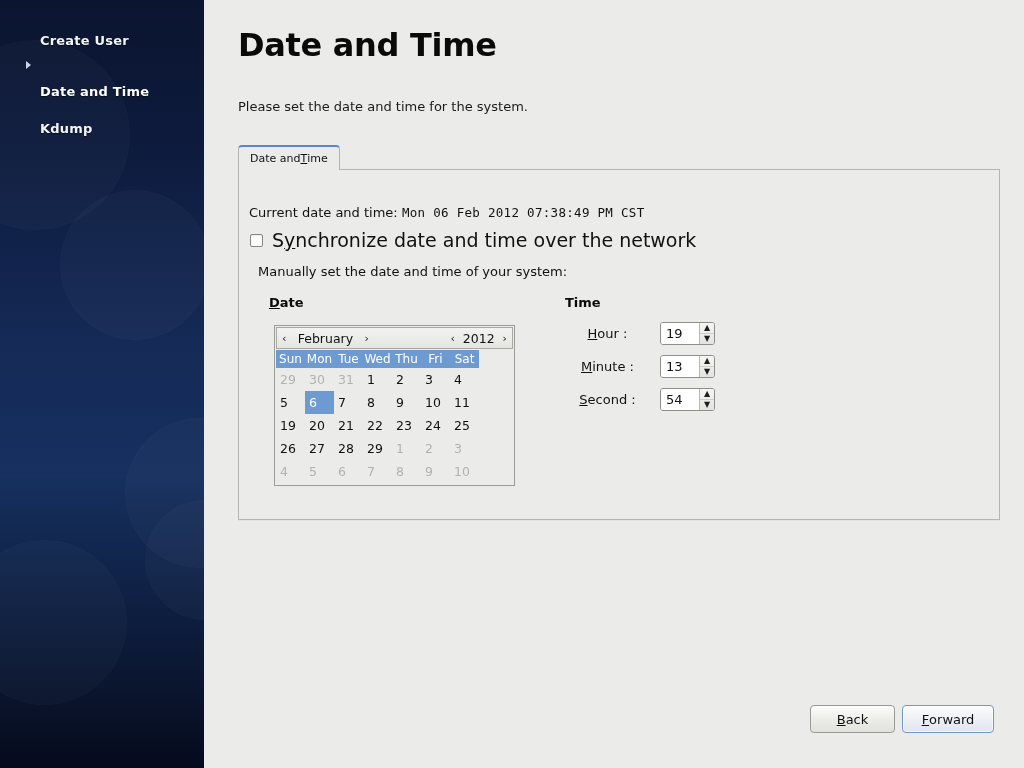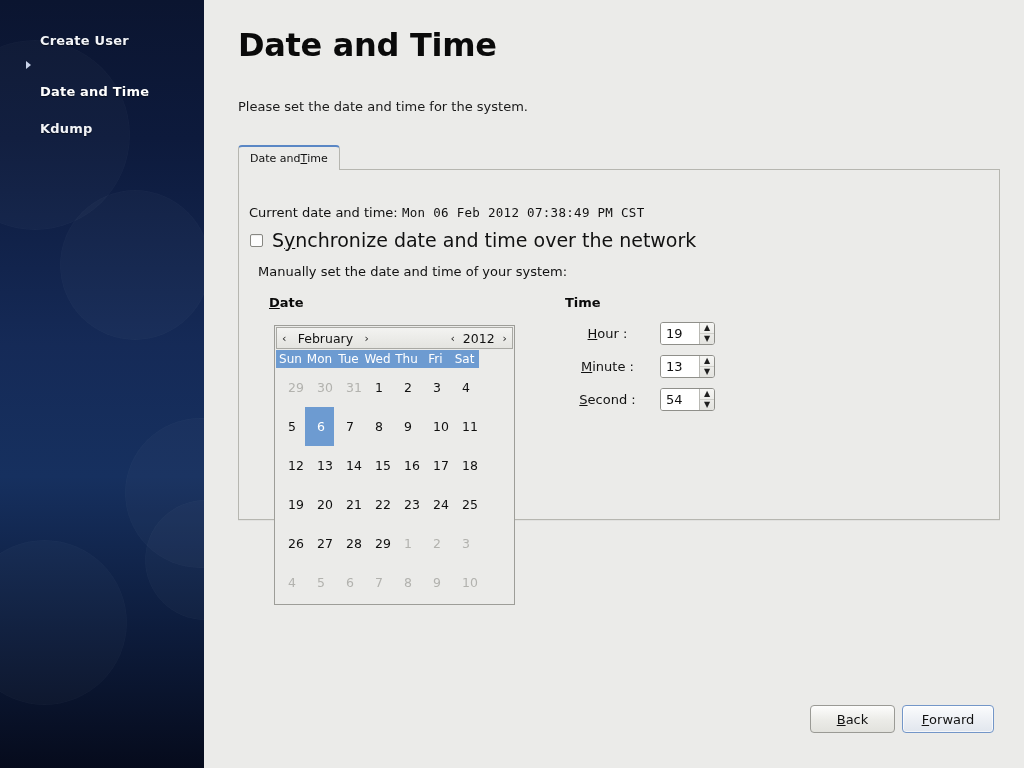--- a/index.html
+++ b/index.html
@@ -213,22 +213,22 @@
     font-size: 12px;
     font-weight: normal;
     height: 18px;
     padding: 0;
     text-align: center;
   }
   #cal-grid td {
     font-size: 12.5px;
     color: #101010;
     height: 21px;
-    padding: 12px;
-    text-align: right;
+    padding: 4px;
+    text-align: left;
     background: #ebebe9;
   }
   #cal-grid td.dim { color: #b2b2ae; }
   #cal-grid td.sel {
     background: #6d9bd1;
     color: #ffffff;
   }
 
   
   .spin-row {
@@ -405,29 +405,20 @@
                 <tr>
                   <td>5</td>
                   <td class="sel">6</td>
                   <td>7</td>
                   <td>8</td>
                   <td>9</td>
                   <td>10</td>
                   <td>11</td>
                 </tr>
                 <tr>
-                  <td>12</td>
-                  <td>13</td>
-                  <td>14</td>
-                  <td>15</td>
-                  <td>16</td>
-                  <td>17</td>
-                  <td>18</td>
-                </tr>
-                <tr>
                   <td>19</td>
                   <td>20</td>
                   <td>21</td>
                   <td>22</td>
                   <td>23</td>
                   <td>24</td>
                   <td>25</td>
                 </tr>
                 <tr>
                   <td>26</td>

